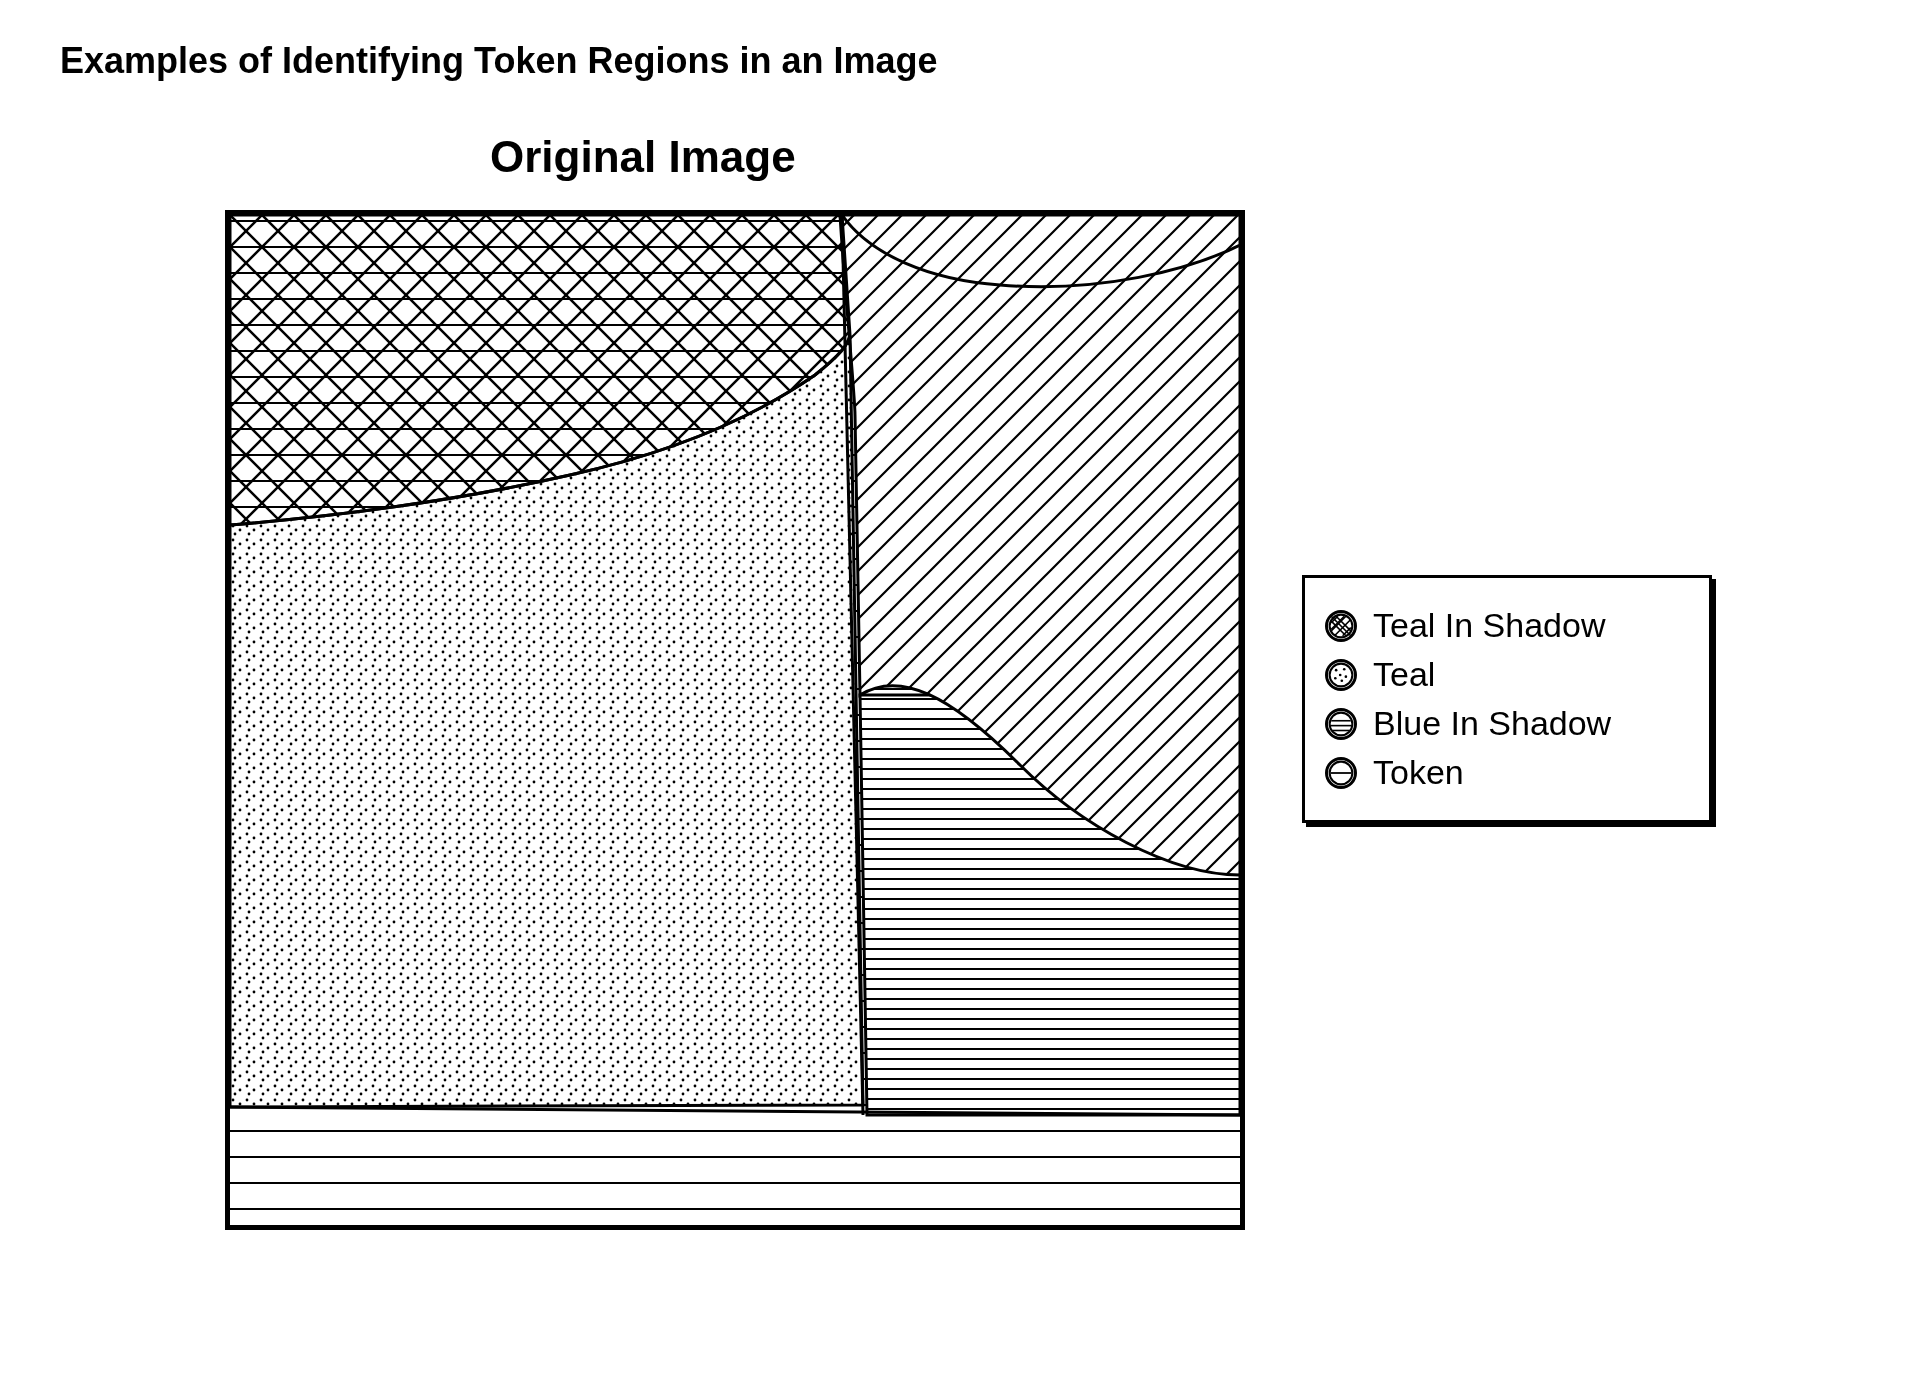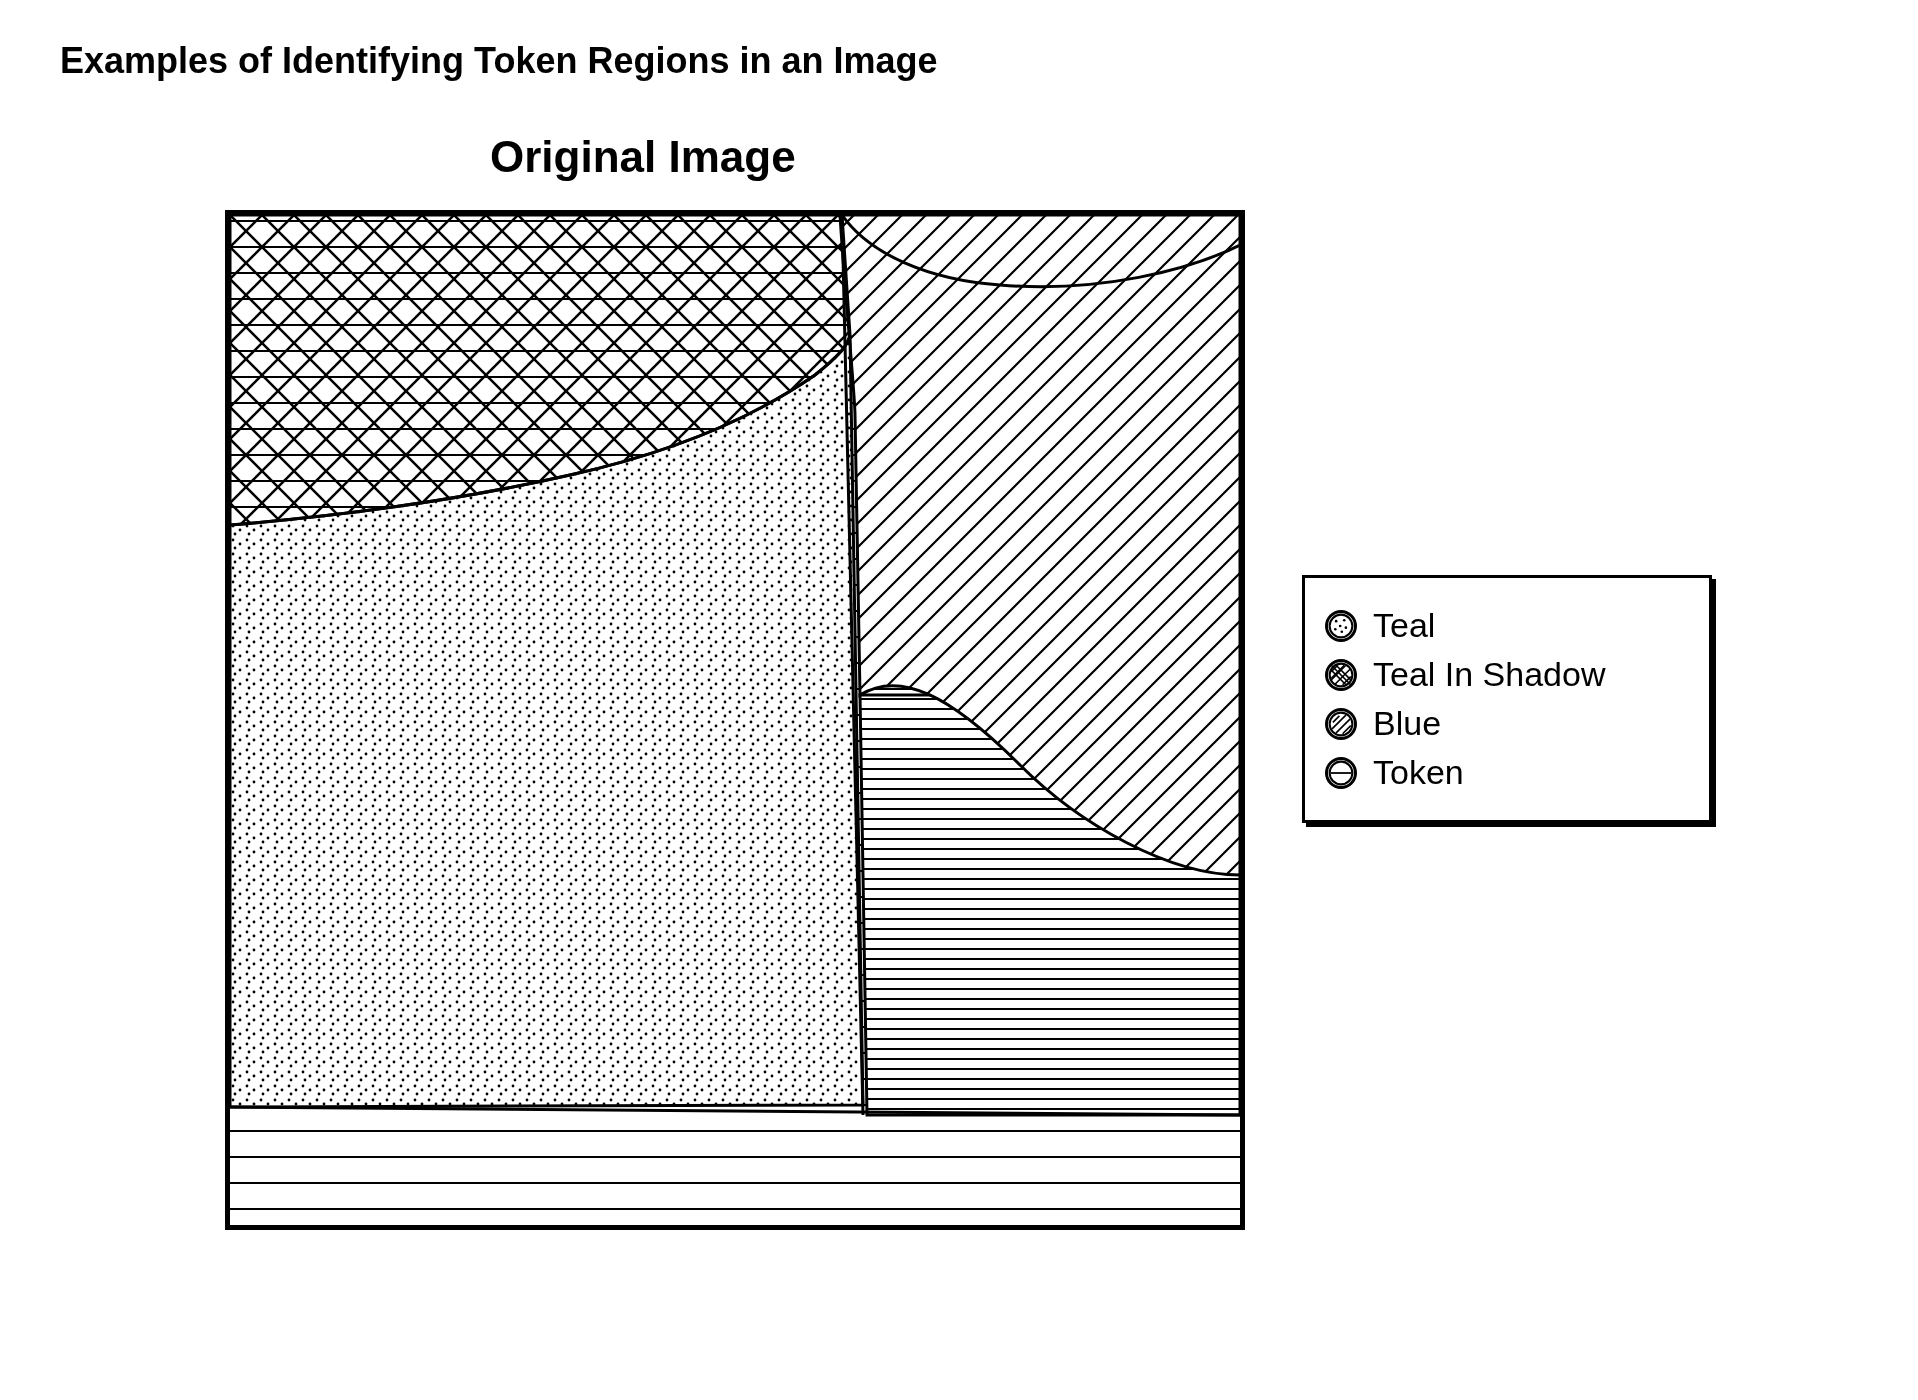--- a/index.html
+++ b/index.html
@@ -148,51 +148,53 @@
 
     <path d="M 612 0 L 633 900" stroke="#000" stroke-width="3" fill="none"></path>
   </svg>
 </div>
 
 <div class="legend">
   <div class="legend-item">
     <span class="legend-swatch">
       <svg width="100%" height="100%" viewBox="0 0 32 32">
         <circle cx="16" cy="16" r="14" fill="#fff"></circle>
+        <path d="M4,12 L12,4 M4,22 L22,4 M8,28 L28,8 M18,28 L28,18" stroke="#000" stroke-width="2"></path>
+        <path d="M4,20 L20,4 M4,4 L28,28 M10,4 L28,22 M4,10 L22,28" stroke="#000" stroke-width="2"></path>
+        <circle cx="16" cy="16" r="14" fill="none" stroke="#000" stroke-width="2.5"></circle>
+      </svg>
+    </span>
+    <span class="legend-label">Teal In Shadow</span>
+  </div>
+  <div class="legend-item">
+    <span class="legend-swatch">
+      <svg width="100%" height="100%" viewBox="0 0 32 32">
+        <circle cx="16" cy="16" r="14" fill="#fff"></circle>
         <circle cx="10" cy="10" r="1.6" fill="#000"></circle>
         <circle cx="20" cy="9" r="1.6" fill="#000"></circle>
         <circle cx="15" cy="16" r="1.6" fill="#000"></circle>
         <circle cx="22" cy="18" r="1.6" fill="#000"></circle>
         <circle cx="9" cy="20" r="1.6" fill="#000"></circle>
         <circle cx="17" cy="23" r="1.6" fill="#000"></circle>
         <circle cx="16" cy="16" r="14" fill="none" stroke="#000" stroke-width="2.5"></circle>
       </svg>
     </span>
     <span class="legend-label">Teal</span>
   </div>
   <div class="legend-item">
     <span class="legend-swatch">
       <svg width="100%" height="100%" viewBox="0 0 32 32">
         <circle cx="16" cy="16" r="14" fill="#fff"></circle>
-        <path d="M4,12 L12,4 M4,22 L22,4 M8,28 L28,8 M18,28 L28,18" stroke="#000" stroke-width="2"></path>
-        <path d="M4,20 L20,4 M4,4 L28,28 M10,4 L28,22 M4,10 L22,28" stroke="#000" stroke-width="2"></path>
-        <circle cx="16" cy="16" r="14" fill="none" stroke="#000" stroke-width="2.5"></circle>
-      </svg>
-    </span>
-    <span class="legend-label">Teal In Shadow</span>
-  </div>
-  <div class="legend-item">
-    <span class="legend-swatch">
-      <svg width="100%" height="100%" viewBox="0 0 32 32">
-        <circle cx="16" cy="16" r="14" fill="#fff"></circle>
-        <path d="M6,14 L14,6 M5,22 L22,5 M10,27 L27,10 M18,28 L28,18" stroke="#000" stroke-width="2"></path>
-        <circle cx="16" cy="16" r="14" fill="none" stroke="#000" stroke-width="2.5"></circle>
-      </svg>
-    </span>
-    <span class="legend-label">Blue</span>
+        <line x1="4" y1="12" x2="28" y2="12" stroke="#000" stroke-width="2"></line>
+        <line x1="3" y1="18" x2="29" y2="18" stroke="#000" stroke-width="2"></line>
+        <line x1="6" y1="24" x2="26" y2="24" stroke="#000" stroke-width="2"></line>
+        <circle cx="16" cy="16" r="14" fill="none" stroke="#000" stroke-width="2.5"></circle>
+      </svg>
+    </span>
+    <span class="legend-label">Blue In Shadow</span>
   </div>
   <div class="legend-item">
     <span class="legend-swatch">
       <svg width="100%" height="100%" viewBox="0 0 32 32">
         <circle cx="16" cy="16" r="14" fill="#fff"></circle>
         <line x1="3" y1="16" x2="29" y2="16" stroke="#000" stroke-width="2.2"></line>
         <circle cx="16" cy="16" r="14" fill="none" stroke="#000" stroke-width="2.5"></circle>
       </svg>
     </span>
     <span class="legend-label">Token</span>

